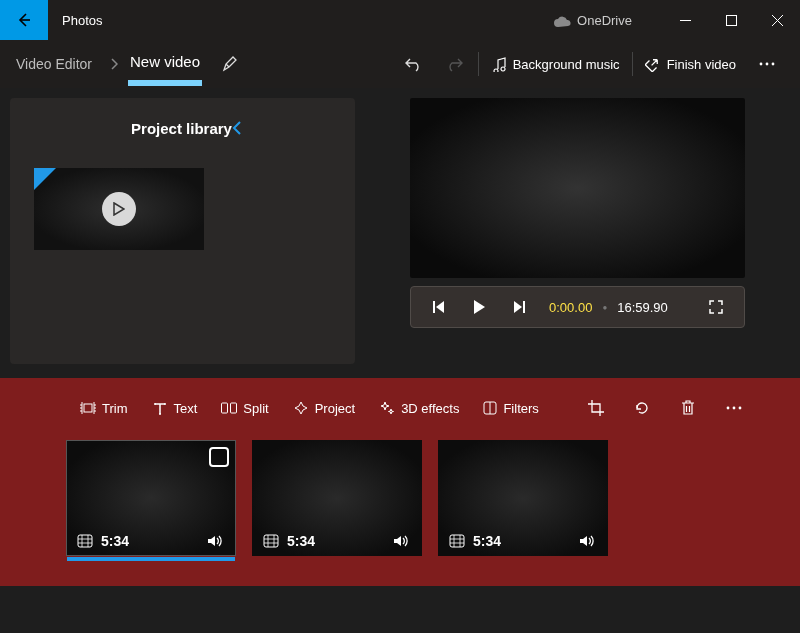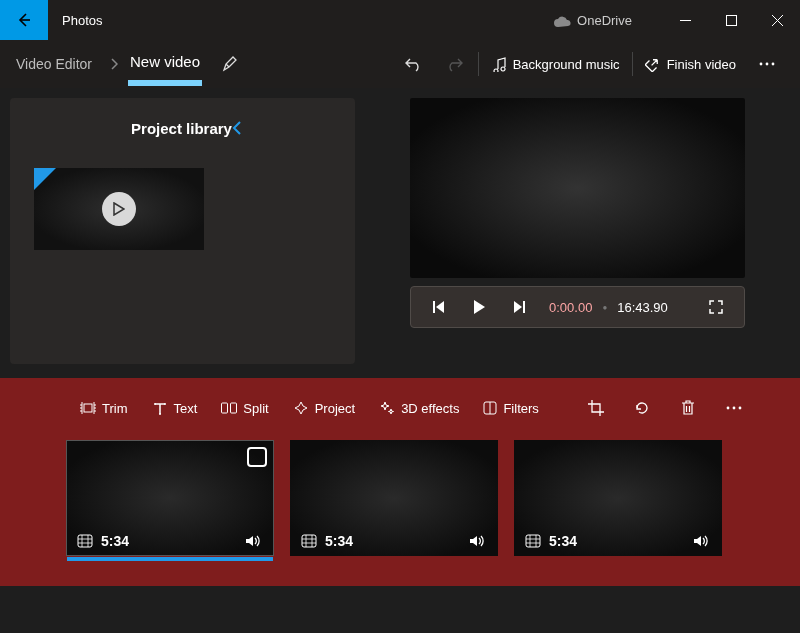--- a/index.html
+++ b/index.html
@@ -93,41 +93,41 @@
   .player-bar {
     margin-top: 8px;
     width: 335px; height: 42px;
     background: #35302e;
     border: 1px solid #504b48;
     border-radius: 4px;
     display:flex; align-items:center;
     padding: 0 10px; gap: 4px;
   }
   .pb-btn { width: 36px; display:flex; align-items:center; justify-content:center; cursor:pointer; height:100%; }
-  .pb-time { font-size: 13px; color:#fca5a5; margin-left: 8px; }
+  .pb-time { font-size: 13px; color:#fde047; margin-left: 8px; }
   .pb-dot { color:#777; margin: 0 6px; font-size: 8px; }
   .pb-total { font-size: 13px; color:#fff; }
   .pb-spacer { flex:1; }
 
   .storyboard {
     margin-top: 14px;
     background: #7f1d1d;
     padding: 8px 0 30px 0;
   }
   .sb-toolbar {
     height: 44px; display:flex; align-items:center;
     padding: 0 20px 0 70px; gap: 4px;
   }
   .sb-btn { display:flex; align-items:center; gap:6px; padding: 0 10px; height: 32px; font-size:13px; cursor:pointer; color:#fff;}
   .sb-icon-btn { width: 42px; height:32px; display:flex; align-items:center; justify-content:center; cursor:pointer;}
   .sb-spacer { width: 18px; }
 
   .sb-clips { display:flex; gap: 16px; padding: 10px 0 0 66px; }
   .clip {
-    width: 208px; height: 116px;
+    width: 170px; height: 116px;
     background: radial-gradient(ellipse at center, #2a2a2a 0%, #0c0c0c 80%);
     position: relative;
     cursor:pointer;
     border: 1px solid transparent;
     padding-left: 20px;
   }
   .clip.selected { border: 1px solid #555; }
   .clip .sel-box {
     position:absolute; top:6px; right:6px;
     width:20px; height:20px; border:2px solid #fff; border-radius:4px;
@@ -262,21 +262,21 @@
           </svg>
       </div>
       <div class="pb-btn">
         <svg width="14" height="14">
             <path d="M2 1 L10 7 L2 13 Z" fill="#fff"></path>
             <rect x="11" y="1" width="2" height="12" fill="#fff"></rect>
           </svg>
       </div>
       <span class="pb-time">0:00.00</span>
       <span class="pb-dot">●</span>
-      <span class="pb-total">16:43.90</span>
+      <span class="pb-total">16:59.90</span>
       <div class="pb-spacer"></div>
       <div class="pb-btn">
         <svg width="14" height="14">
             <path d="M1 5 V1 H5 M9 1 H13 V5 M13 9 V13 H9 M5 13 H1 V9" stroke="#fff" fill="none" stroke-width="1.5"></path>
           </svg>
       </div>
     </div>
   </div>
 </div>
 

